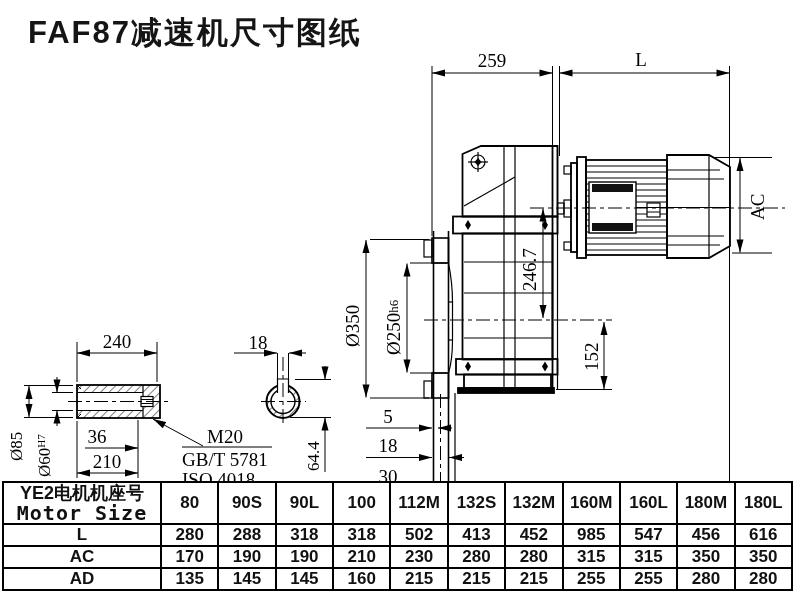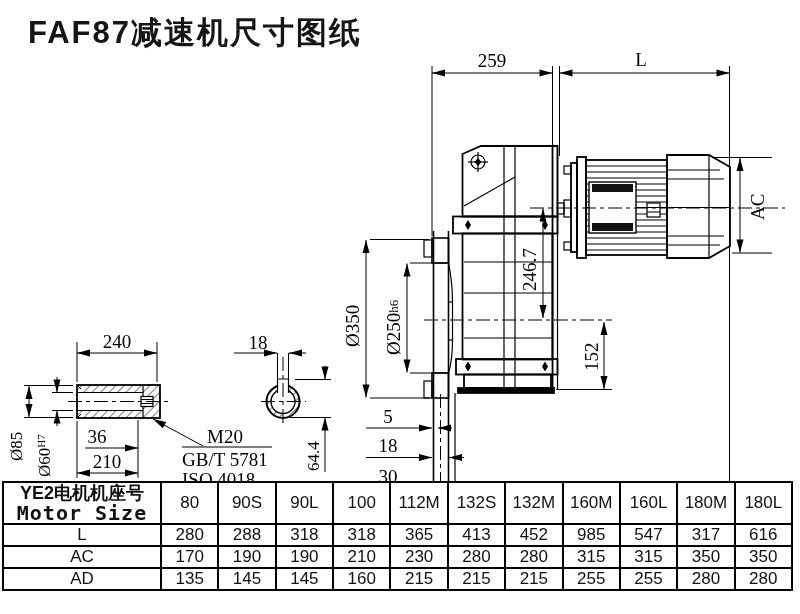--- a/index.html
+++ b/index.html
@@ -10,21 +10,21 @@
   #logo{position:absolute;left:33px;top:68px;width:168px;height:53px;
         border:8px solid #45282b;background:#fff;display:flex;align-items:center;justify-content:center;}
   #logo .logo-text{font-family:"Liberation Serif",serif;font-size:46px;font-weight:bold;
         color:#2222af;letter-spacing:1px;line-height:1;
         text-shadow:-2px 1px 0 #cc2222;}
   #drawing{position:absolute;left:0;top:0;}
   
   #size-table{position:absolute;left:2px;top:481px;width:791px;border-collapse:collapse;
               table-layout:fixed;background:#fff;}
   #size-table th,#size-table td{border:2px solid #000;text-align:center;vertical-align:middle;
-              padding:0;font-size:17px;color:#111;font-weight:400;}
+              padding:0;font-size:17px;color:#111;font-weight:700;}
   #size-table thead tr{height:42px;}
   #size-table tbody tr{height:21px;}
   #size-table .corner-cell{font-weight:600;}
   .hdr-cn{display:block;font-size:18px;line-height:21px;}
   .hdr-en{display:block;font-family:"DejaVu Sans Mono",monospace;font-size:20px;line-height:19px;letter-spacing:1px;}
   svg text{fill:#000;}
   .dimtxt{font-family:"Liberation Serif",serif;font-size:19px;}
   .dimtxt-sm{font-family:"Liberation Serif",serif;font-size:17px;}
 </style>
 </head>
@@ -291,26 +291,26 @@
           <th>180L</th>
         </tr>
     </thead>
     <tbody>
         <tr>
           <td>L</td>
           <td>280</td>
           <td>288</td>
           <td>318</td>
           <td>318</td>
-          <td>365</td>
+          <td>502</td>
           <td>413</td>
           <td>452</td>
           <td>985</td>
           <td>547</td>
-          <td>317</td>
+          <td>456</td>
           <td>616</td>
         </tr>
         <tr>
           <td>AC</td>
           <td>170</td>
           <td>190</td>
           <td>190</td>
           <td>210</td>
           <td>230</td>
           <td>280</td>

